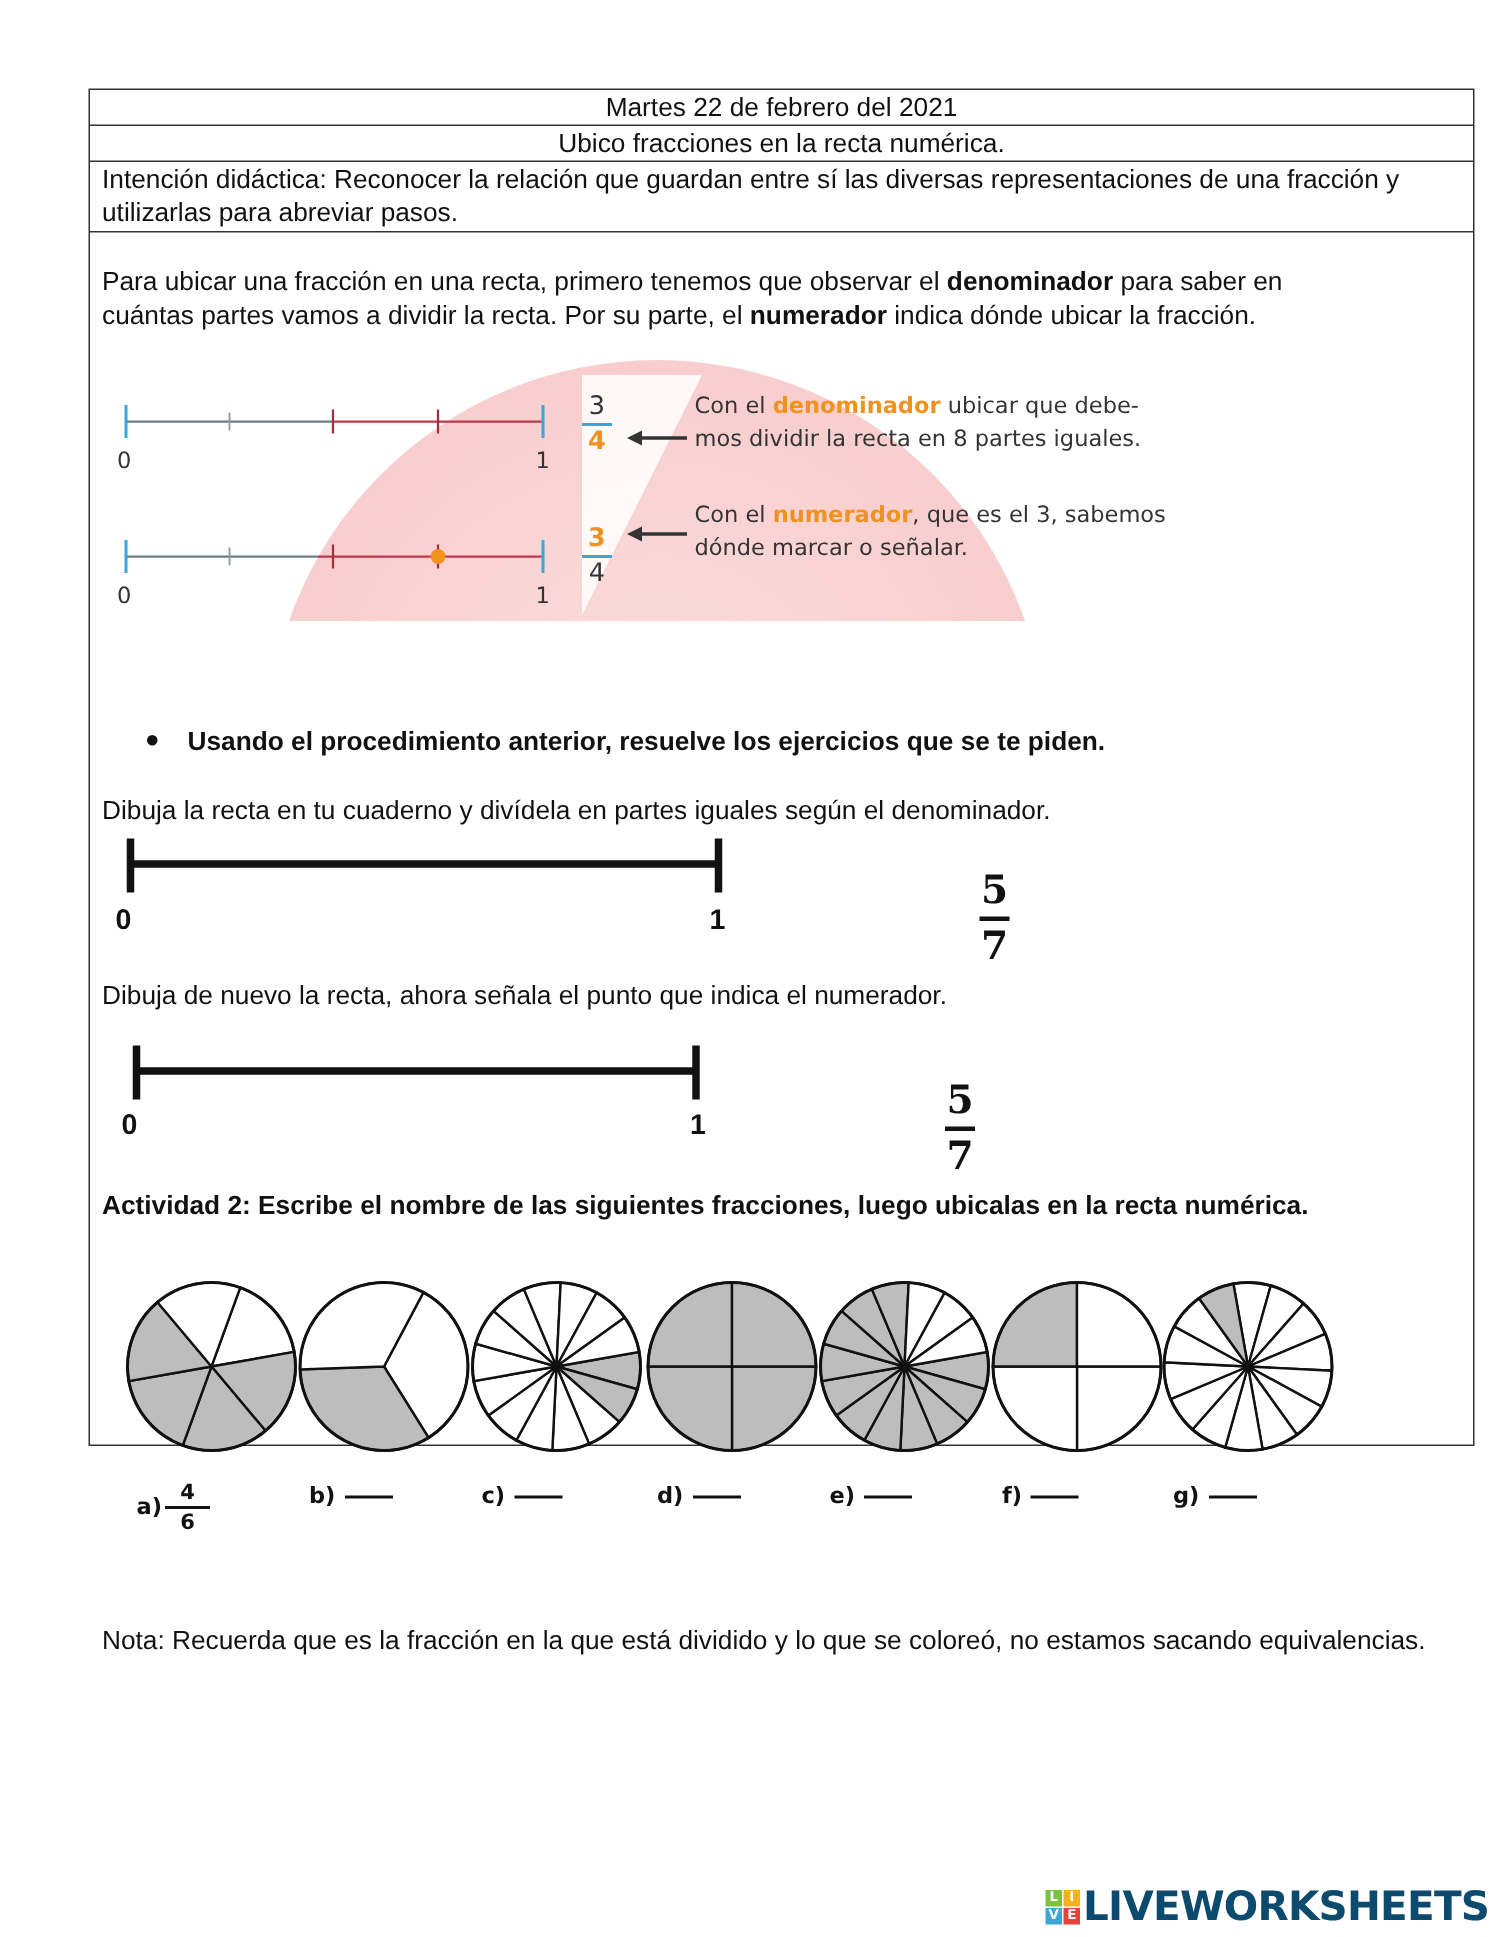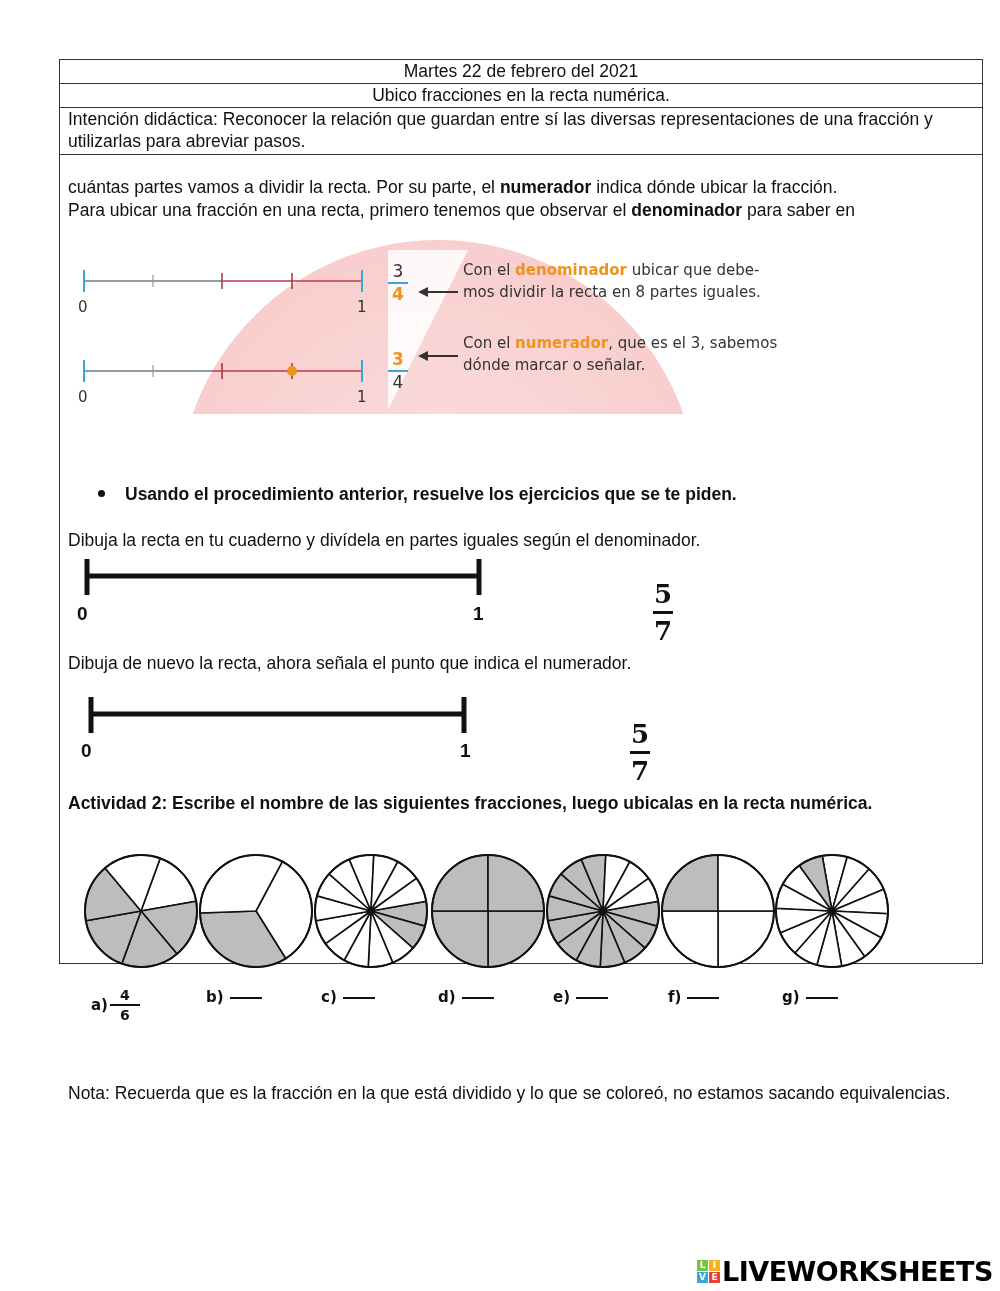--- a/index.html
+++ b/index.html
@@ -27,33 +27,33 @@
   .nl-label { font-weight:bold; font-size:19px; }
   .frac-big { text-align:center; font-family:"DejaVu Serif", serif; font-weight:bold; font-size:26px; line-height:26px; width:24px; }
   .frac-big .bar { height:3px; background:#111; margin:4px 2px; }
   .pie-label { font-family:"DejaVu Sans", sans-serif; font-weight:bold; font-size:15px; }
   .blank { display:inline-block; width:32px; border-bottom:2px solid #111; margin-left:6px; vertical-align:middle; }
   .mini-frac { display:inline-block; vertical-align:middle; text-align:center; font-size:14px; line-height:14px; margin-left:2px; }
   .mini-frac .bar { height:2px; background:#111; margin:2px 0; width:30px; }
   .logo { position:absolute; left:697px; top:1256px; height:30px; display:flex; align-items:center; }
   .logo-tiles { display:grid; grid-template-columns:11px 11px; grid-template-rows:11px 11px; gap:1px; margin-right:2px; }
   .logo-tiles span { font-family:"DejaVu Sans", sans-serif; font-size:9px; font-weight:bold; color:#fff; text-align:center; line-height:11px; }
-  .logo-text { font-family:"DejaVu Sans", sans-serif; font-weight:bold; font-size:27px; color:#000000; letter-spacing:-0.5px; }
+  .logo-text { font-family:"DejaVu Sans", sans-serif; font-weight:bold; font-size:27px; color:#0c4a6e; letter-spacing:-0.5px; }
 </style>
 </head>
 <body>
 
 <div class="sheet">
   <div class="row center r1">Martes 22 de febrero del 2021</div>
   <div class="row center r2">Ubico fracciones en la recta numérica.</div>
   <div class="row left r3">Intención didáctica: Reconocer la relación que guardan entre sí las diversas representaciones de una fracción y utilizarlas para abreviar pasos.</div>
 
   <div class="abs para" style="top:116px;">
+    <div><span>Para ubicar una fracción en una recta, primero tenemos que observar el </span><b>denominador</b><span> para saber en</span></div>
     <div><span>cuántas partes vamos a dividir la recta. Por su parte, el </span><b>numerador</b><span> indica dónde ubicar la fracción.</span></div>
-    <div><span>Para ubicar una fracción en una recta, primero tenemos que observar el </span><b>denominador</b><span> para saber en</span></div>
   </div>
 
   <div class="abs illus">
     <div class="bg"></div>
     <div class="wedge"></div>
 
     <svg class="abs" style="left:0;top:0" width="310" height="174">
 
       <line x1="16" y1="41" x2="154" y2="41" stroke="#6d7d86" stroke-width="1.5"></line>
       <line x1="154" y1="41" x2="294" y2="41" stroke="#c0394b" stroke-width="1.5"></line>

